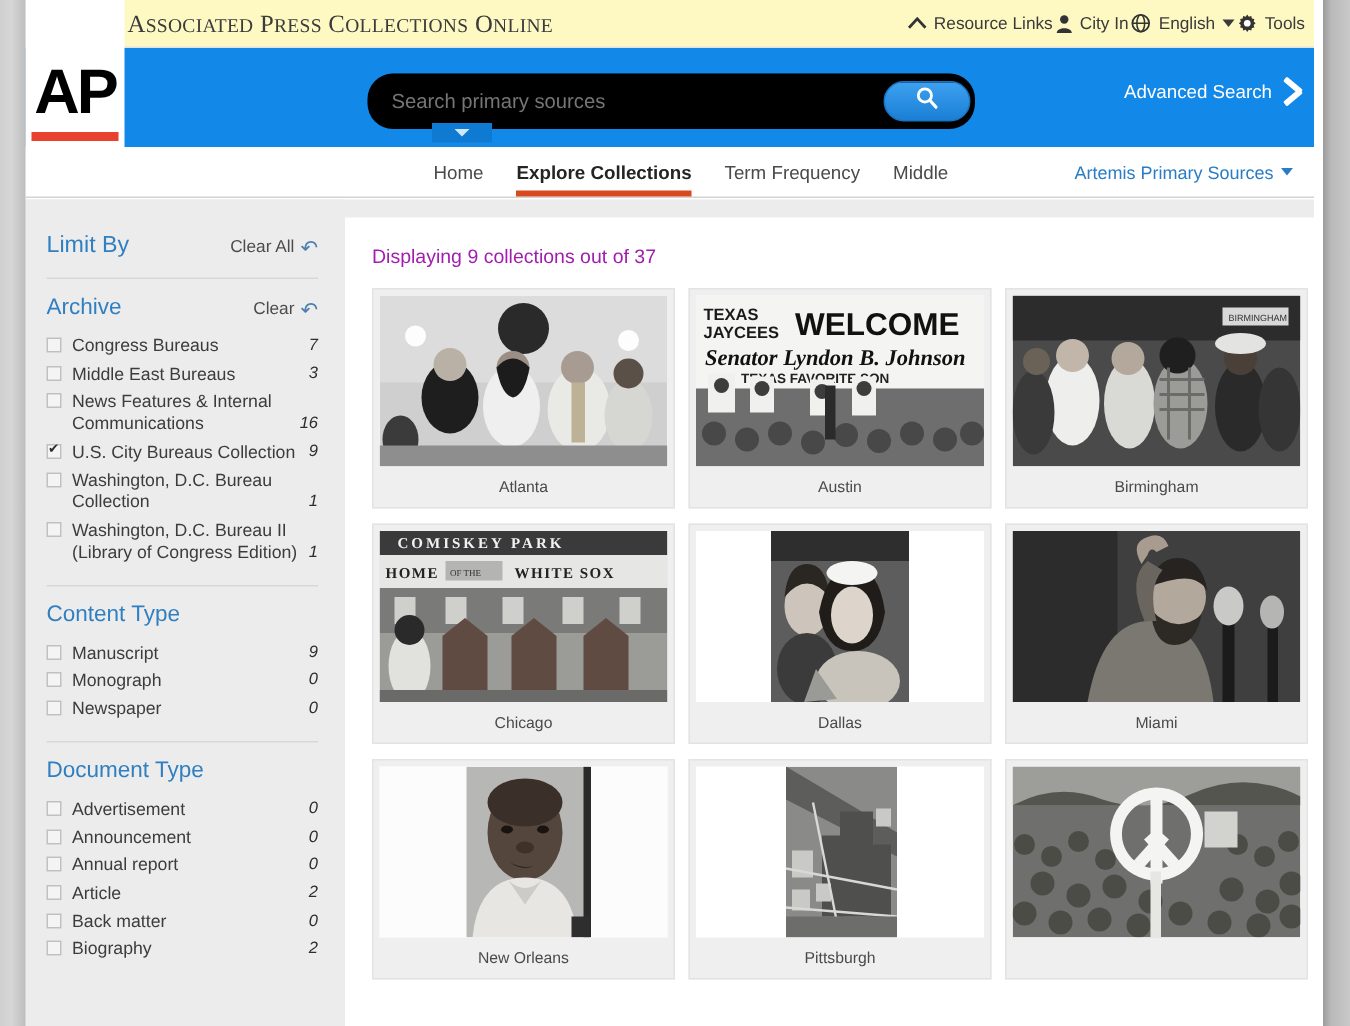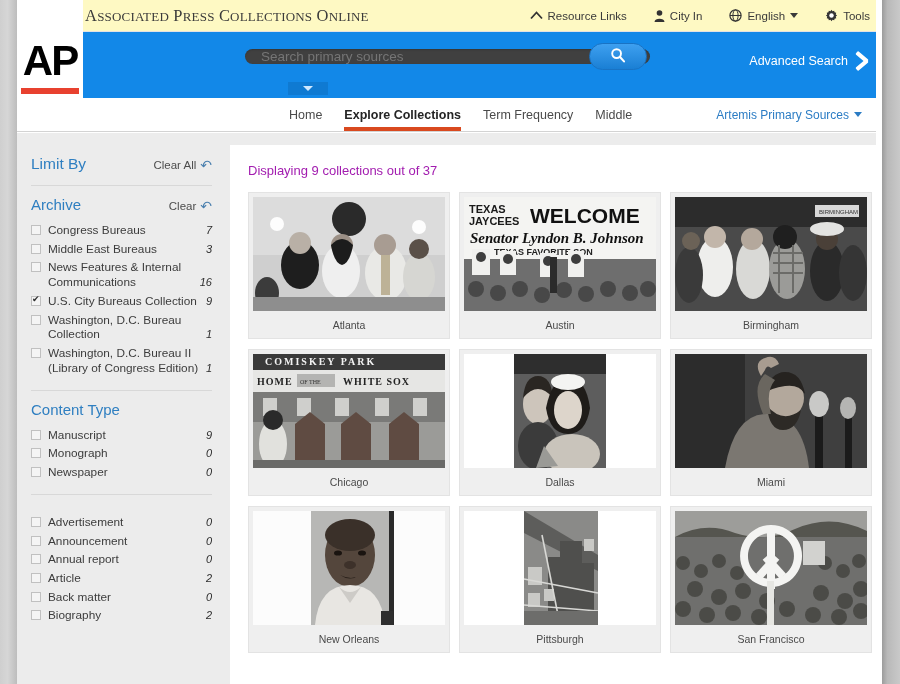--- a/index.html
+++ b/index.html
@@ -43,21 +43,21 @@
     margin-left: 68px;
     color: #3b3b3b;
     font-family: "Liberation Serif", serif;
     font-size: 16.5px;
     letter-spacing: .2px;
     white-space: nowrap;
   }
   .brandtitle .sc { font-size: 13px; }
   .util {
     margin-left: auto; margin-right: 12px;
-    display: flex; align-items: center; gap: 27px;
+    display: flex; align-items: center; gap: 2px;
     font-size: 11.5px; color: #3a3a3a;
   }
   .util-item { display: flex; align-items: center; gap: 5px; cursor: pointer; white-space: nowrap; }
   .util-item svg { display: block; }
   .caret-s {
     width: 0; height: 0;
     border-left: 4px solid transparent; border-right: 4px solid transparent;
     border-top: 5px solid #3a3a3a;
   }
 
@@ -78,22 +78,22 @@
     color: #000000;
     letter-spacing: -2px;
     margin-bottom: 6px;
     text-align: right;
   }
   .logo-rule {
     width: 58px; height: 6px; background: #e8412f; margin-bottom: 4px;
   }
   .searchwrap {
     position: absolute; left: 245px; top: 49px;
-    width: 405px; height: 15px;
-    background: #404040;
+    width: 405px; height: 37px;
+    background: #000000;
     border-radius: 17px;
     box-shadow: inset 0 1px 2px rgba(0,0,0,.18);
     display: flex; align-items: center;
   }
   .searchwrap input {
     flex: 1; border: 0; background: transparent; outline: none;
     font-size: 13.5px; color: #8c8c8c;
     padding-left: 16px;
     font-family: "Liberation Sans", sans-serif;
   }
@@ -421,20 +421,21 @@
         <div class="facet-row">
           <span class="cb"></span>
           <span class="facet-label">Newspaper</span>
           <span class="facet-count">0</span>
         </div>
       </div>
 
       <div class="hr"></div>
 
       <div class="facet-group">
+        <div class="facet-title">Document Type</div>
         <div style="height:8px"></div>
         <div class="facet-row">
           <span class="cb"></span>
           <span class="facet-label">Advertisement</span>
           <span class="facet-count">0</span>
         </div>
         <div class="facet-row">
           <span class="cb"></span>
           <span class="facet-label">Announcement</span>
           <span class="facet-count">0</span>
@@ -719,21 +720,20 @@
               <rect x="128" y="30" width="22" height="24" fill="#d2d2cf"></rect>
               <g fill="#f4f4f2">
                 <path d="M96 14 a31 31 0 1 0 .1 0 z m0 8 a23 23 0 1 1 -.1 0 z"></path>
                 <rect x="92" y="20" width="8" height="58"></rect>
                 <rect x="92" y="44" width="8" height="26" transform="rotate(42 96 52)"></rect>
                 <rect x="92" y="44" width="8" height="26" transform="rotate(-42 96 52)"></rect>
               </g>
               <rect x="92" y="70" width="7" height="44" fill="#e6e6e2"></rect>
             </svg>
           </div>
-          <div class="card-cap">San Francisco</div>
         </div>
 
       </div>
     </div>
   </div>
 
   <div class="edge-right-inner"></div>
   <div class="edge-left"></div>
   <div class="edge-right"></div>
 

